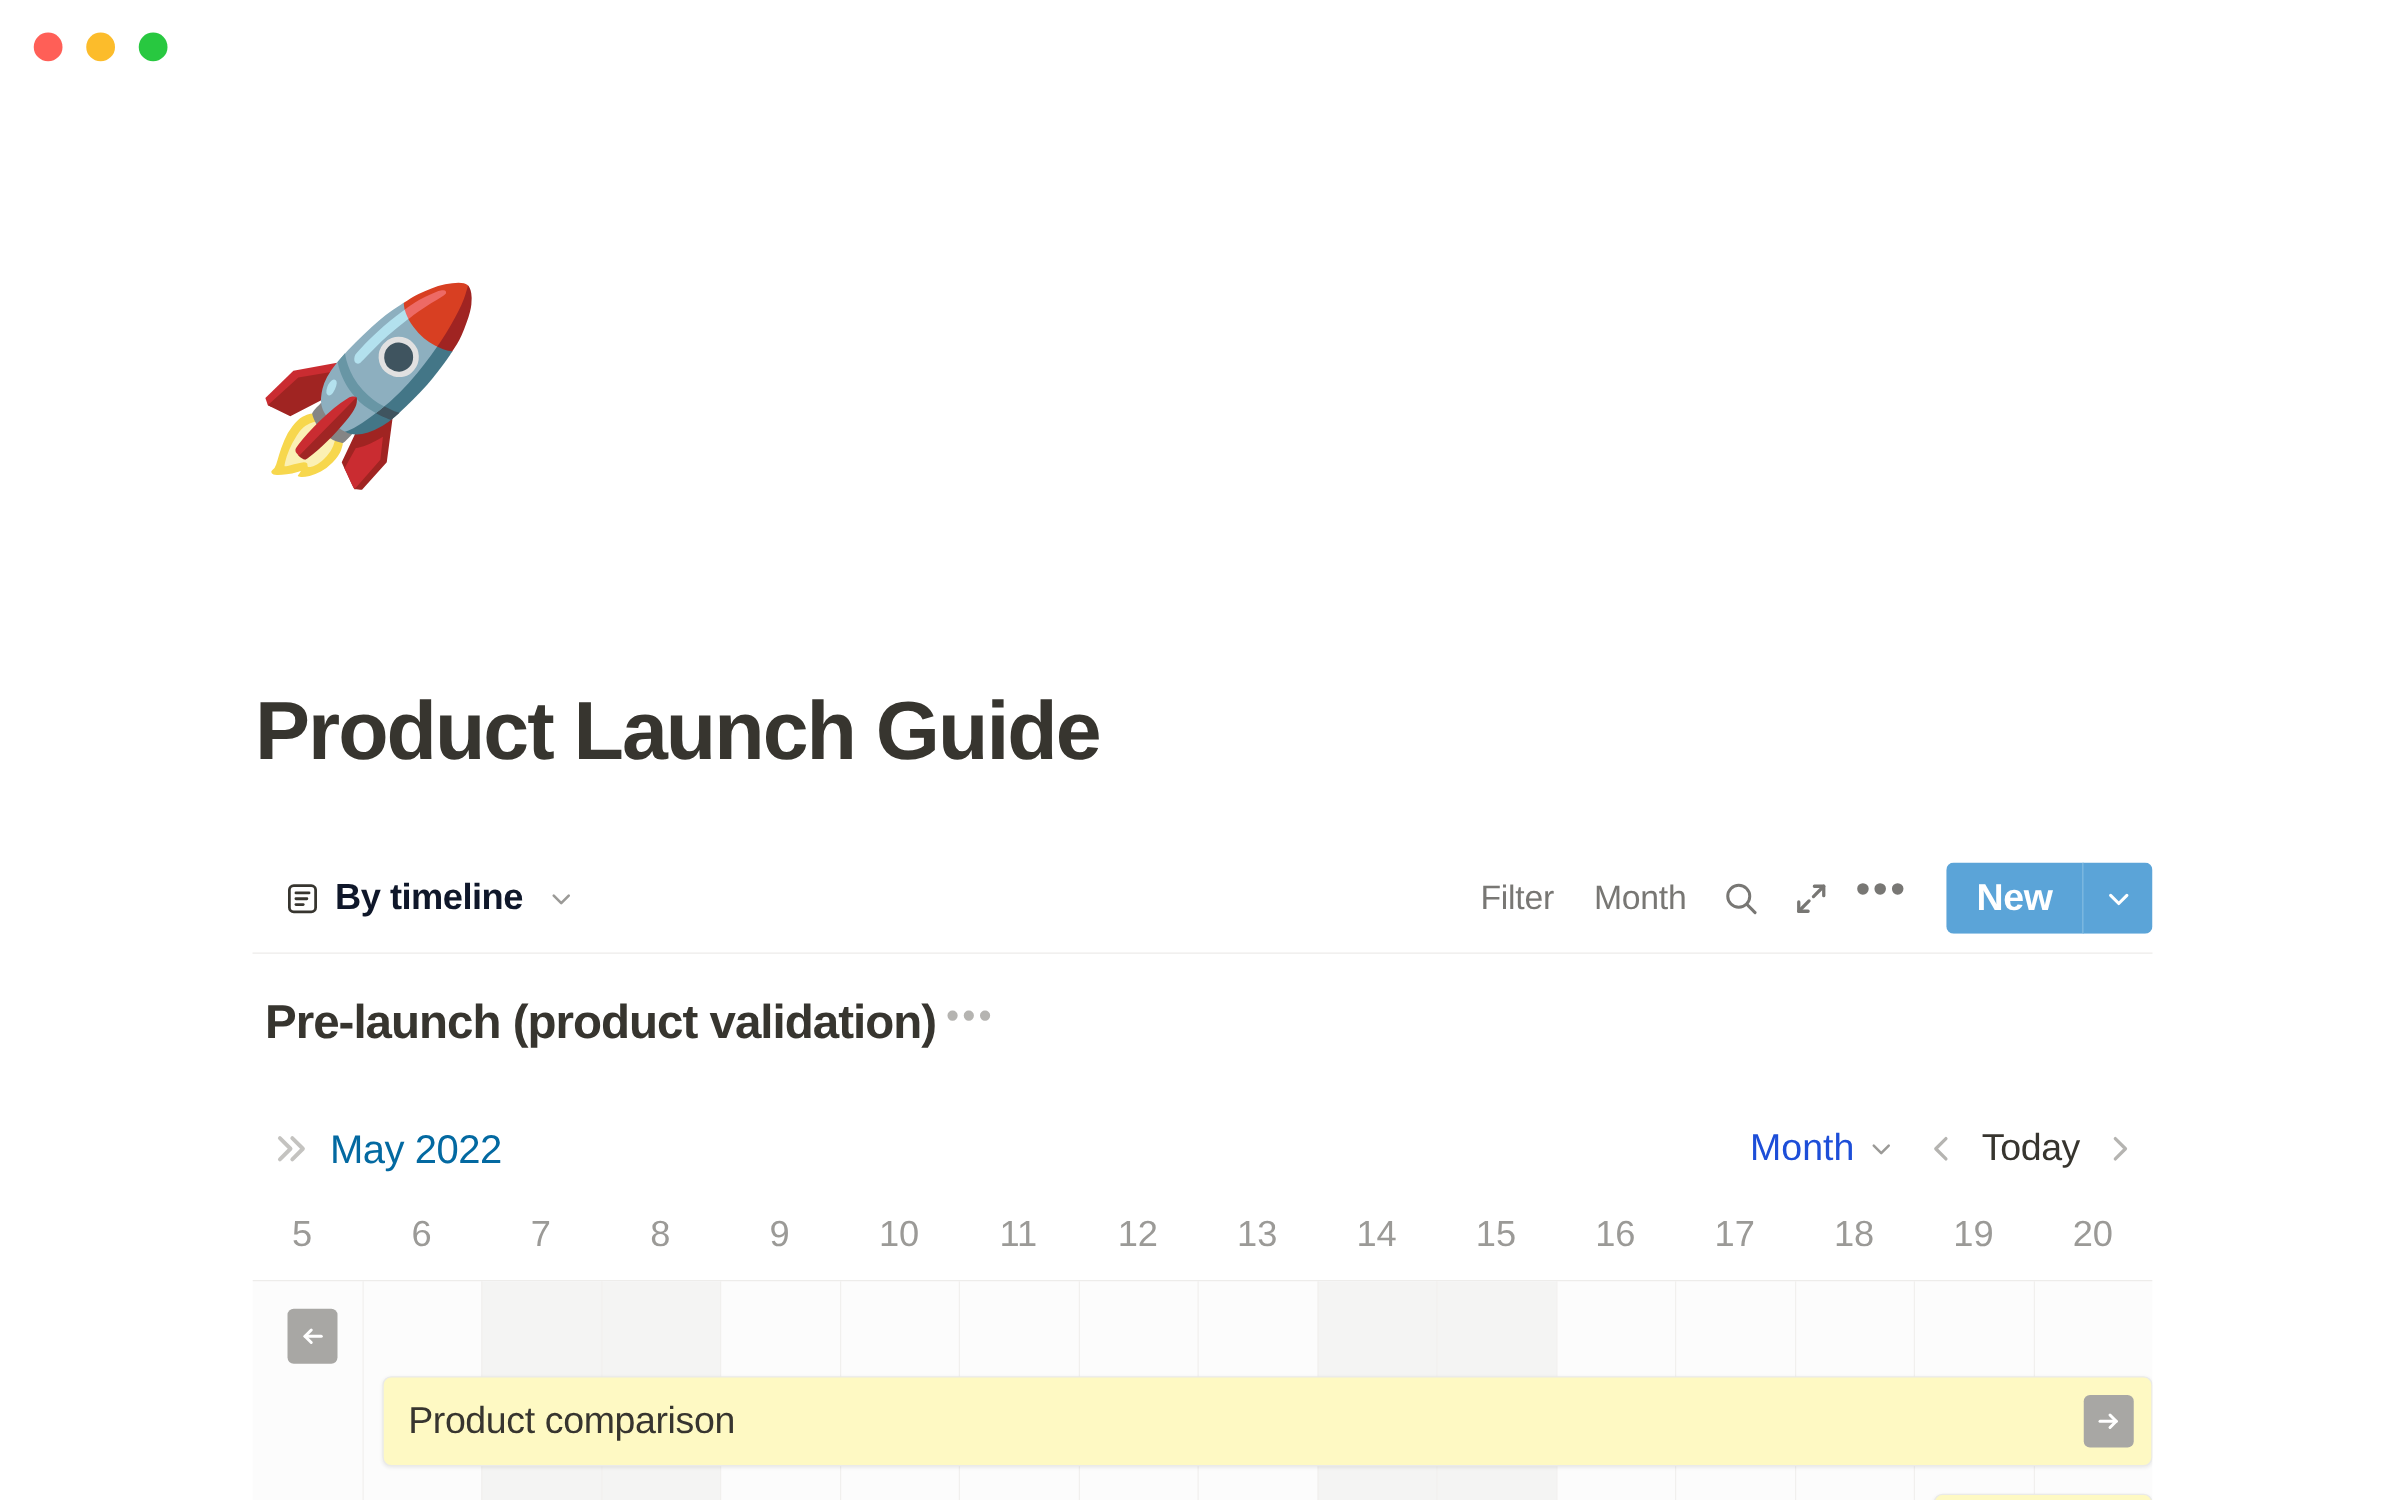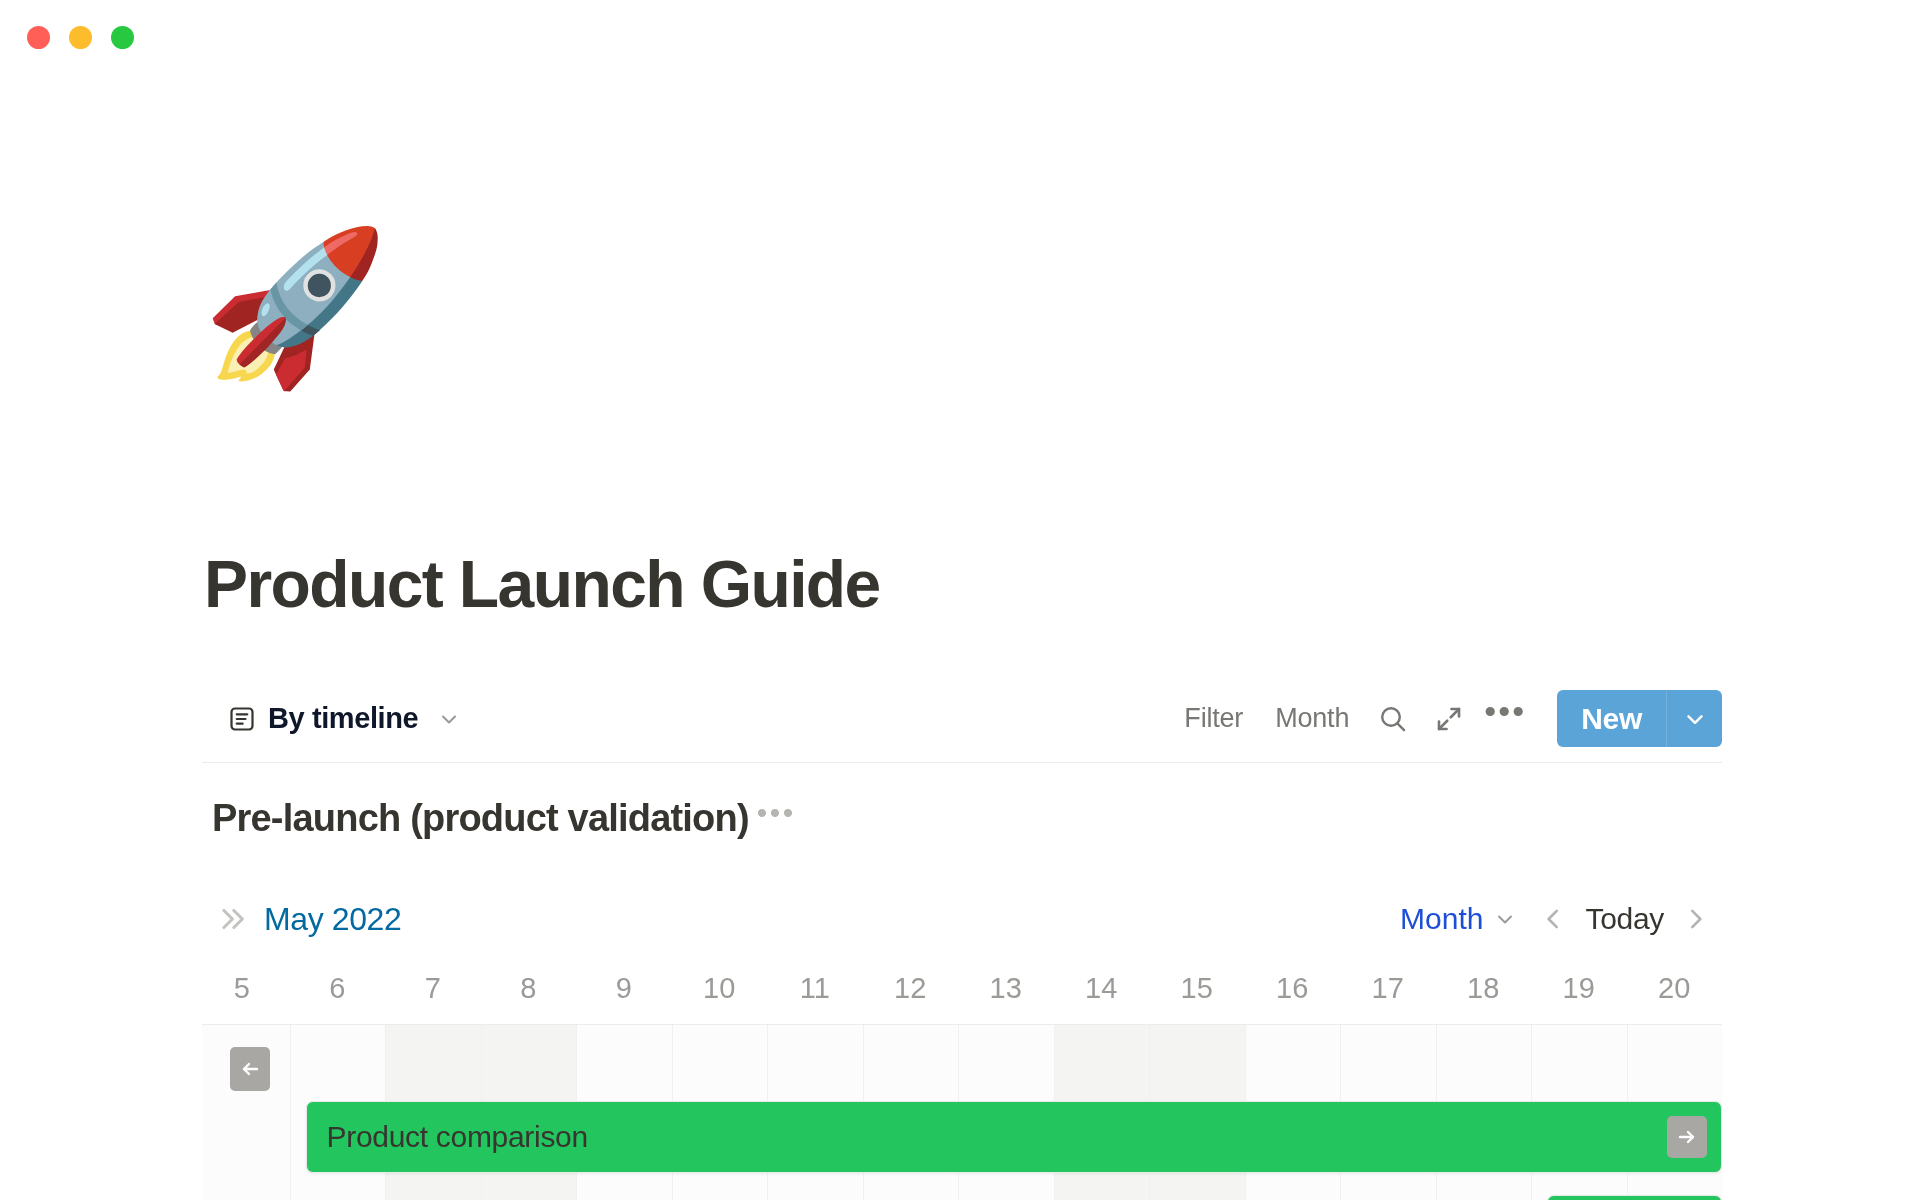--- a/index.html
+++ b/index.html
@@ -315,21 +315,21 @@
     border-radius: 5px;
     display: flex;
     align-items: center;
     justify-content: center;
     color: #ffffff;
     cursor: pointer;
     z-index: 5;
   }
   .tl-bar {
     position: absolute;
-    background: #22c55e;
+    background: #fef9c3;
     border: 1.6px solid #EAEAE8;
     border-radius: 7px;
     box-shadow: 0 1px 3px rgba(15,15,15,0.07);
     display: flex;
     align-items: center;
     z-index: 4;
   }
   .tl-bar-label {
     font-size: 30px;
     color: #37352F;

